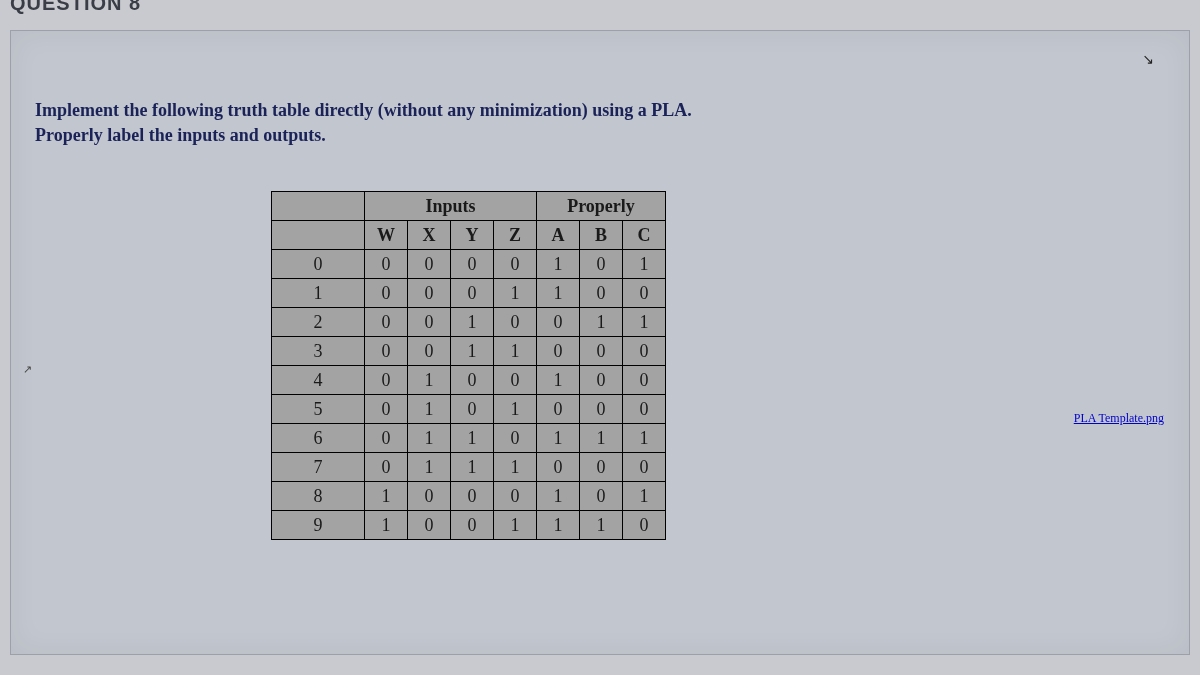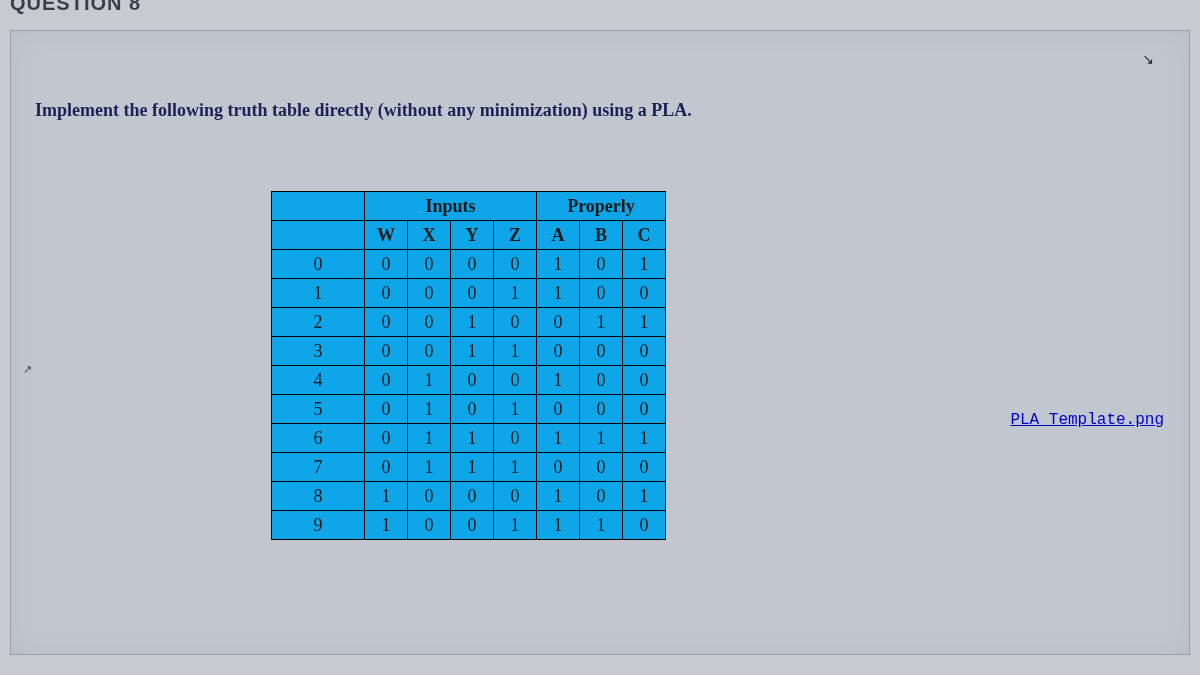--- a/index.html
+++ b/index.html
@@ -40,21 +40,21 @@
       color: #1a2258;
       font-weight: bold;
       line-height: 1.4;
       margin-top: 47px;
     }
     .truth-table {
       position: absolute;
       top: 160px;
       left: 260px;
       border-collapse: collapse;
-      background: #0ea5e9;
+      background: #a3a3a3;
       font-family: "Times New Roman", serif;
       font-size: 18px;
     }
     .truth-table th, .truth-table td {
       border: 1px solid #000;
       width: 40px;
       height: 26px;
       text-align: center;
       vertical-align: middle;
       color: #1a1a1a;
@@ -66,22 +66,22 @@
       font-weight: bold;
     }
     .truth-table .row-index {
       width: 90px;
       text-align: center;
     }
     .pla-link {
       position: absolute;
       top: 380px;
       right: 25px;
-      font-family: Liberation Mono, monospace;
-      font-size: 16px;
+      font-family: Liberation Serif, serif;
+      font-size: 12px;
       color: #0000cc;
       text-decoration: underline;
       cursor: pointer;
     }
     .cursor-arrow {
       position: absolute;
       top: 20px;
       right: 35px;
       font-size: 14px;
       color: #222;
@@ -99,20 +99,21 @@
 
 <div class="question-header">QUESTION 8</div>
 
 <div class="content-area">
 
   <div class="cursor-arrow">↘</div>
   <div class="resize-icon">↗</div>
 
   <div class="instructions">
     <span>Implement the following truth table directly (without any minimization) using a PLA.</span><br>
+    <span>Properly label the inputs and outputs.</span>
   </div>
 
   <table class="truth-table">
     <tbody>
         <tr class="group-header">
       <td class="row-index"></td>
       <td colspan="4">Inputs</td>
       <td colspan="3">Properly</td>
     </tr>
     <tr>

